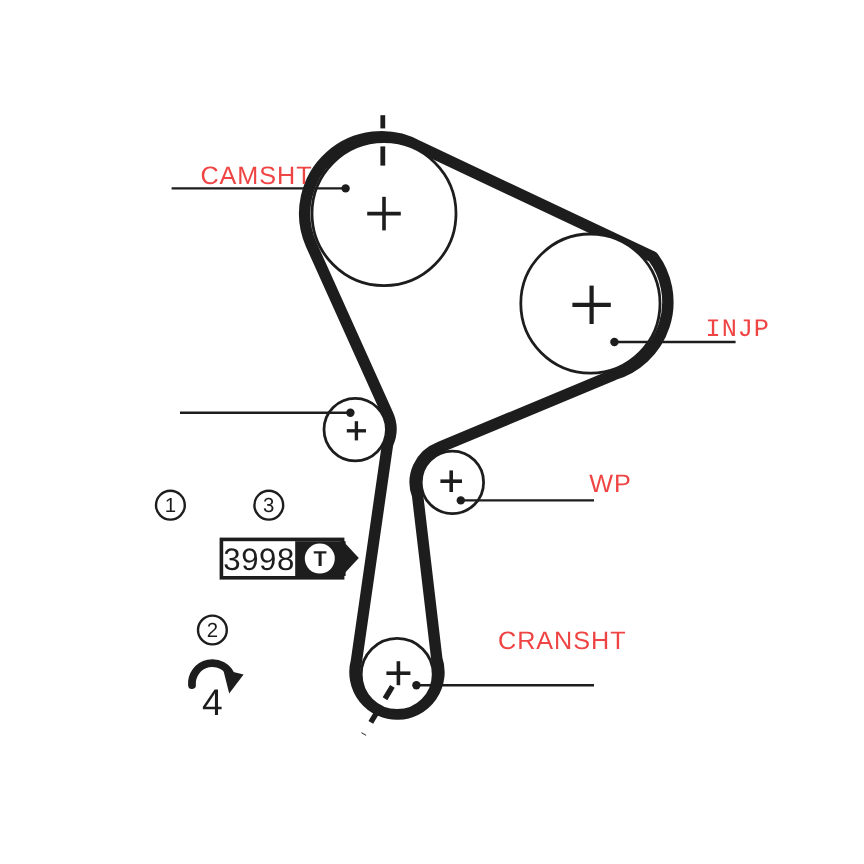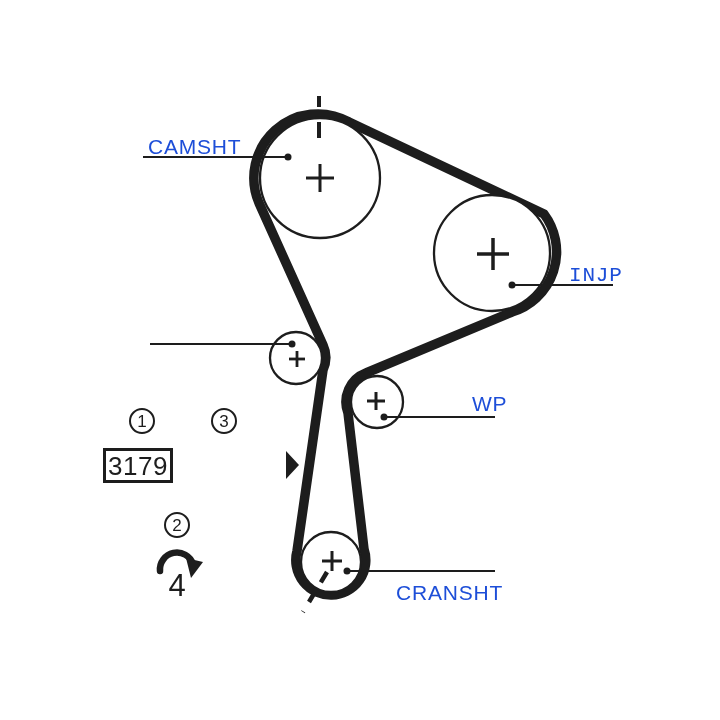--- a/index.html
+++ b/index.html
@@ -19,23 +19,24 @@
   #diagram-svg {
     position: absolute;
     left: 0; top: 0;
     width: 720px; height: 720px;
   }
   .ink-stroke { stroke: #1d1d1d; fill: none; }
   .label {
     position: absolute;
     font-size: 21px;
     letter-spacing: 0.8px;
-    color: #1d4ed8;
+    color: #ef4444;
     white-space: nowrap;
     line-height: 1;
+    margin-left: 19px;
   }
   .circled-num {
     position: absolute;
     width: 26px; height: 26px;
     border: 2.5px solid #1d1d1d;
     border-radius: 50%;
     box-sizing: border-box;
     display: flex; align-items: center; justify-content: center;
     font-size: 17px;
     line-height: 1;
@@ -170,27 +171,30 @@
 
     <g>
       <path d="M 160 571 A 17 17 0 0 1 193 564" fill="none" stroke="#1d1d1d" stroke-width="6.5" stroke-linecap="round"></path>
       <polygon points="186,558 203,562 191,578" fill="#1d1d1d"></polygon>
     </g>
   </svg>
 
   <div class="label" style="left:148px; top:136px;">CAMSHT</div>
   <div class="label" style="left:569px; top:265px;font-family:Liberation Mono, monospace;">INJP</div>
   <div class="label" style="left:472px; top:393px;">WP</div>
-  <div class="label" style="left:396px; top:582px;">CRANSHT</div>
+  <div class="label" style="left:396px; top:524px;">CRANSHT</div>
 
   <div class="circled-num" style="left:129px; top:408px;">1</div>
   <div class="circled-num" style="left:211px; top:408px;">3</div>
   <div class="circled-num" style="left:164px; top:512px;">2</div>
 
-  <div class="part-box" id="box-3179" style="left:103px; top:448px; width:70px;">
-    <span class="part-num">3179</span>
+
+  <div class="part-box" id="box-3998" style="left:183px; top:448px; width:104px;">
+    <span class="part-num">3998</span>
+    <span class="black-seg">
+      <span class="t-disc">T</span>
+    </span>
   </div>
-
   <div id="arrow-tip"></div>
 
   <div id="digit-4">4</div>
 
 </div>
 
 </body></html>

